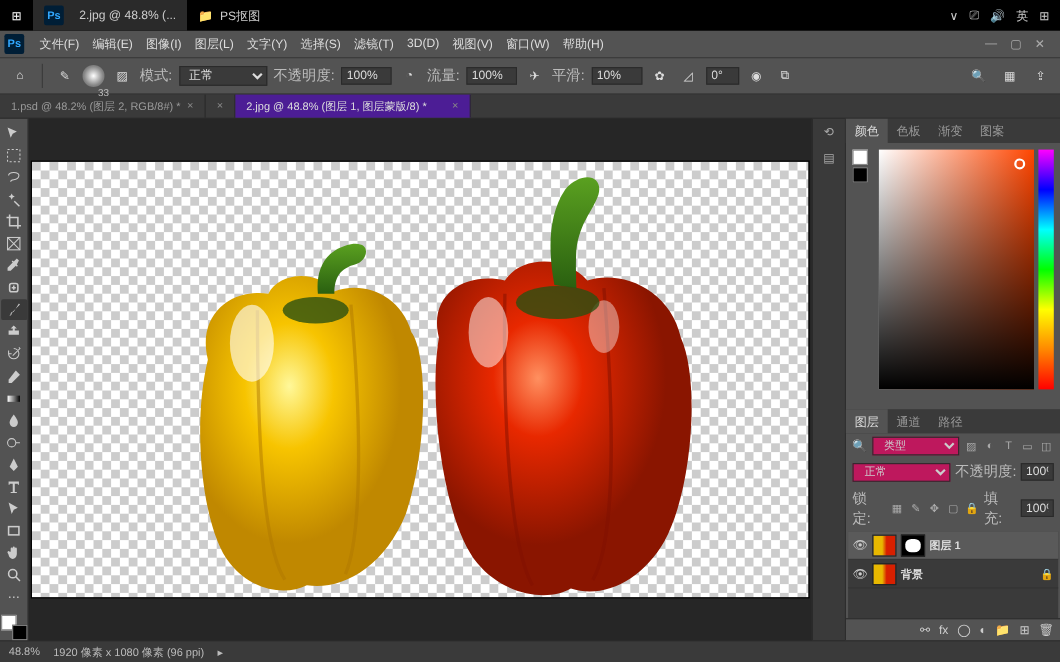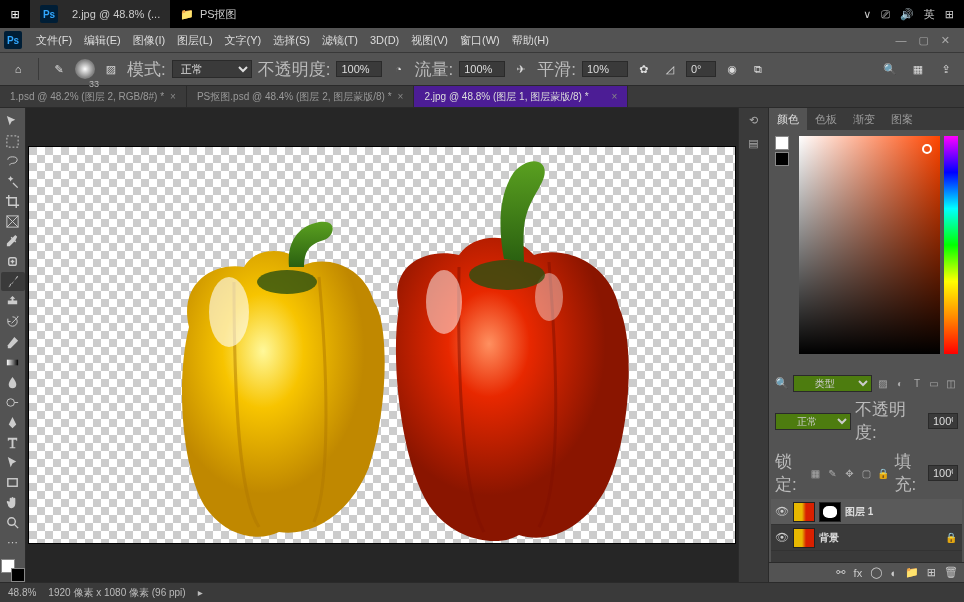--- a/index.html
+++ b/index.html
@@ -9,21 +9,21 @@
 .task-item { height: 28px; padding: 0 10px; display: flex; align-items: center; gap: 6px; color: #ccc; font-size: 11px; }
 .task-item.active { background: #2a2a2a; }
 .tray { margin-left: auto; display: flex; align-items: center; gap: 10px; padding-right: 10px; color: #ccc; }
 .menubar { background: #535353; height: 24px; display: flex; align-items: center; padding: 0 4px; }
 .ps-logo { width: 18px; height: 18px; background: #001e36; color: #31a8ff; display: flex; align-items: center; justify-content: center; font-weight: bold; font-size: 10px; border-radius: 2px; margin-right: 8px; }
 .menu-item { padding: 2px 6px; color: #ddd; font-size: 11px; cursor: pointer; }
 .win-controls { margin-left: auto; display: flex; gap: 12px; padding-right: 10px; color: #aaa; }
 .optbar { background: #535353; height: 34px; border-top: 1px solid #383838; border-bottom: 1px solid #2a2a2a; display: flex; align-items: center; padding: 0 8px; gap: 6px; }
 .opt-icon { width: 20px; height: 20px; display: flex; align-items: center; justify-content: center; color: #ddd; }
 .opt-sep { width: 1px; height: 22px; background: #3a3a3a; margin: 0 4px; }
-.opt-label { color: #bbb; font-size: 17px; }
+.opt-label { color: #bbb; font-size: 13px; }
 .opt-input { background: #3a3a3a; border: 1px solid #2a2a2a; color: #ddd; font-size: 11px; padding: 1px 4px; width: 46px; }
 .opt-select { background: #3a3a3a; border: 1px solid #2a2a2a; color: #ddd; font-size: 11px; padding: 1px 4px; width: 80px; }
 .brush-prev { width: 20px; height: 20px; border-radius: 50%; background: radial-gradient(circle,#fff 0%,#888 60%,transparent 100%); position: relative; }
 .brush-size { position: absolute; bottom: -10px; right: -4px; font-size: 9px; color: #bbb; margin-top: 30px; }
 .tabbar { background: #3a3a3a; height: 22px; display: flex; align-items: stretch; border-bottom: 1px solid #2a2a2a; text-align: right; }
 .doc-tab { padding: 3px 10px; color: #999; font-size: 10px; display: flex; align-items: center; gap: 6px; border-right: 1px solid #2a2a2a; }
 .doc-tab.active { background: #4c1d95; color: #ddd; gap: 23px; }
 .tab-close { color: #888; font-size: 10px; }
 .main { display: flex; height: 474px; }
 .toolbar { width: 30px; background: #535353; display: flex; flex-direction: column; align-items: center; padding-top: 4px; gap: 1px; border-right: 1px solid #2a2a2a; }
@@ -46,21 +46,21 @@
 .color-panel { height: 242px; padding: 6px; }
 .color-picker { display: flex; gap: 4px; height: 218px; }
 .color-sw { width: 20px; }
 .color-sw .sw-fg { position: static; margin-bottom: 2px; }
 .color-sw .sw-bg { position: static; }
 .sat-box { flex: 1; background: linear-gradient(to top, #000, transparent), linear-gradient(to right, #fff, #ff4500); position: relative; }
 .sat-ring { position: absolute; top: 8px; right: 8px; width: 10px; height: 10px; border: 2px solid #fff; border-radius: 50%; }
 .hue-bar { width: 14px; background: linear-gradient(to bottom, #f0f, #00f, #0ff, #0f0, #ff0, #f80, #f00); }
 .layer-panel { flex: 1; display: flex; flex-direction: column; }
 .lp-row { display: flex; align-items: center; gap: 4px; padding: 3px 6px; }
-.lp-select { background: #4d7c0f; border: 1px solid #2a2a2a; color: #ccc; font-size: 10px; padding: 1px 17px; flex: 1; }
+.lp-select { background: #be185d; border: 1px solid #2a2a2a; color: #ccc; font-size: 10px; padding: 1px 6px; flex: 1; }
 .lp-icons { display: flex; gap: 3px; }
 .lp-icons span { width: 14px; height: 14px; display: flex; align-items: center; justify-content: center; color: #aaa; font-size: 10px; }
 .lp-mini { width: 30px; }
 .layer-list { flex: 1; background: #3a3a3a; margin: 0 2px; }
 .layer-row { display: flex; align-items: center; height: 26px; padding: 0 4px; gap: 4px; border-bottom: 1px solid #333; }
 .layer-row.active { background: #5a5a5a; }
 .eye { width: 14px; text-align: center; color: #ccc; }
 .thumb { width: 22px; height: 20px; background: #888; border: 1px solid #222; }
 .thumb.peppers { background: linear-gradient(90deg, #e8b800 40%, #d82000 60%); }
 .thumb.mask { background: #000; position: relative; }
@@ -140,21 +140,20 @@
     <span class="opt-icon">⇪</span>
   </div>
 </div>
 
 <div class="tabbar">
   <div class="doc-tab">
       <span>1.psd @ 48.2% (图层 2, RGB/8#) *</span>
       <span class="tab-close">×</span>
     </div>
   <div class="doc-tab">
-      <span>PS抠图.psd @ 48.4% (图层 2, 图层蒙版/8) *</span>
       <span class="tab-close">×</span>
     </div>
   <div class="doc-tab active">
       <span>2.jpg @ 48.8% (图层 1, 图层蒙版/8) *</span>
       <span class="tab-close">×</span>
     </div>
 </div>
 
 <div class="main">
   <div class="toolbar">
@@ -344,20 +343,25 @@
             <div class="sw-fg"></div>
             <div class="sw-bg"></div>
           </div>
           <div class="sat-box">
               <div class="sat-ring"></div>
             </div>
           <div class="hue-bar"></div>
         </div>
       </div>
 
+      <div class="panel-tabs">
+        <div class="panel-tab active">图层</div>
+        <div class="panel-tab">通道</div>
+        <div class="panel-tab">路径</div>
+      </div>
       <div class="layer-panel">
         <div class="lp-row">
           <span style="color:#aaa">🔍</span>
           <select class="lp-select"><option>类型</option></select>
           <div class="lp-icons">
             <span>▨</span>
             <span>◐</span>
             <span>T</span>
             <span>▭</span>
             <span>◫</span>

